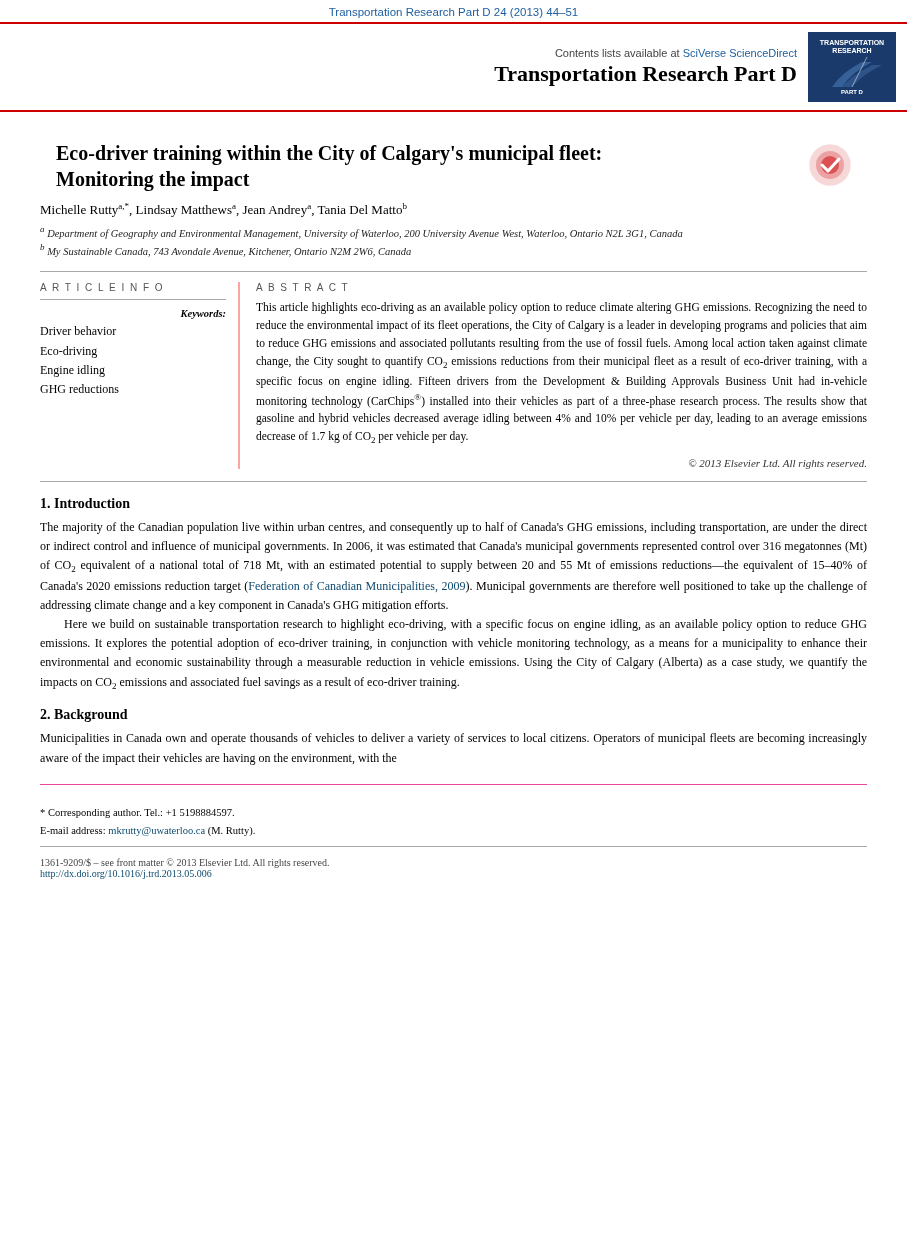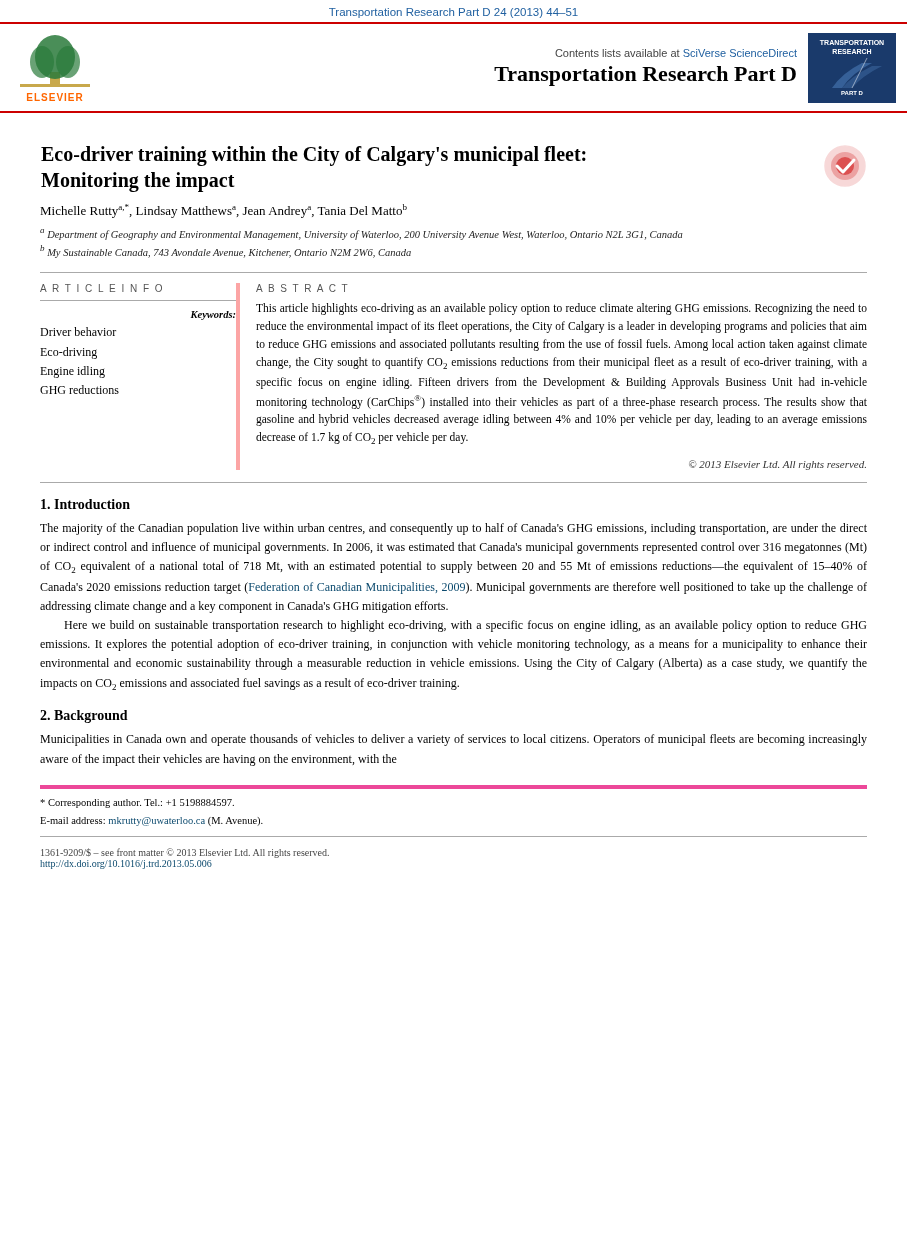--- a/index.html
+++ b/index.html
@@ -114,21 +114,21 @@
     
     .main-content {
       padding: 10px 40px 10px 40px;
     }
 
     
     .article-title-section {
       display: flex;
       align-items: flex-start;
       justify-content: space-between;
-      margin: 18px 1px 8px;
+      margin: 18px 16px 8px;
     }
     .article-title {
       font-size: 20px;
       font-family: "Times New Roman", Times, serif;
       font-weight: bold;
       line-height: 1.3;
       flex: 1;
     }
     .crossmark {
       margin-left: 10px;
@@ -158,21 +158,22 @@
     .two-col {
       display: flex;
       gap: 16px;
       border-top: 1.5px solid #aaa;
       padding-top: 10px;
       margin-top: 4px;
     }
     .col-left {
       width: 200px;
       flex-shrink: 0;
-      border-right: 4px solid #fca5a5;
+      border-right: 2px solid #fca5a5;
+      padding-right: 12px;
     }
     .col-right {
       flex: 1;
     }
 
     .section-heading-small {
       font-size: 10px;
       font-family: Arial, sans-serif;
       letter-spacing: 1.5px;
       text-transform: uppercase;
@@ -232,23 +233,23 @@
       text-align: justify;
       text-indent: 0;
     }
     .link-text {
       color: #0c4a6e;
       text-decoration: none;
     }
 
     
     .footer-section {
-      border-top: 4px solid #ec4899;
+      border-top: 1px solid #ec4899;
       margin-top: 16px;
-      padding-top: 6px;
+      padding-top: 20px;
       font-size: 10.5px;
     }
     .footer-note {
       margin-bottom: 2px;
       line-height: 1.5;
     }
     .footer-issn {
       font-size: 10px;
       color: #444;
       margin-top: 6px;
@@ -261,33 +262,20 @@
     sub { font-size: 9px; }
     sup { font-size: 9px; }
   </style>
 </head>
 <body>
 
 <div class="journal-ref">Transportation Research Part D 24 (2013) 44–51</div>
 
 <div class="header-banner">
 
-  <div class="header-logo-left">
-    <div class="elsevier-logo">
-      <svg class="elsevier-tree" viewBox="0 0 70 60">
-
-        <rect x="30" y="40" width="10" height="15" fill="#c8a84b"></rect>
-        <ellipse cx="35" cy="25" rx="20" ry="22" fill="#2a7a3b" opacity="0.85"></ellipse>
-        <ellipse cx="22" cy="30" rx="12" ry="16" fill="#2a7a3b" opacity="0.7"></ellipse>
-        <ellipse cx="48" cy="30" rx="12" ry="16" fill="#2a7a3b" opacity="0.7"></ellipse>
-        <rect x="0" y="52" width="70" height="3" fill="#c8a84b"></rect>
-      </svg>
-      <span class="elsevier-text">ELSEVIER</span>
-    </div>
-  </div>
 
   <div class="header-center">
     <div class="contents-line">
       <span>Contents lists available at</span>
       <a href="#">SciVerse ScienceDirect</a>
     </div>
     <div class="journal-title">Transportation Research Part D</div>
   </div>
 
   <div class="header-logo-right">
@@ -374,21 +362,21 @@
 
   <p class="body-text-first">
     Municipalities in Canada own and operate thousands of vehicles to deliver a variety of services to local citizens. Operators of municipal fleets are becoming increasingly aware of the impact their vehicles are having on the environment, with the
   </p>
 
   <div class="footer-section">
     <div class="footer-note">* Corresponding author. Tel.: +1 5198884597.</div>
     <div class="footer-note">
       <span>E-mail address:</span>
       <a href="#" class="link-text">mkrutty@uwaterloo.ca</a>
-      <span>(M. Avenue).</span>
+      <span>(M. Rutty).</span>
     </div>
     <div style="border-top:1px solid #aaa; margin-top:8px; padding-top:4px;">
       <div class="footer-issn">1361-9209/$ – see front matter © 2013 Elsevier Ltd. All rights reserved.</div>
       <div class="footer-doi">
         <a href="#" class="link-text">http://dx.doi.org/10.1016/j.trd.2013.05.006</a>
       </div>
     </div>
   </div>
 
 </div>

